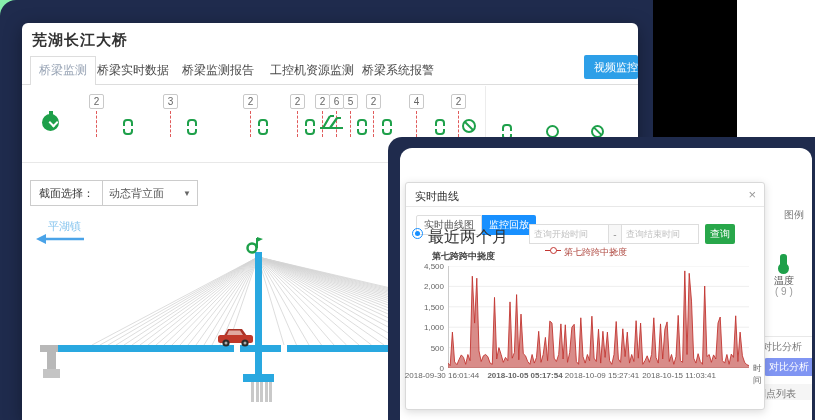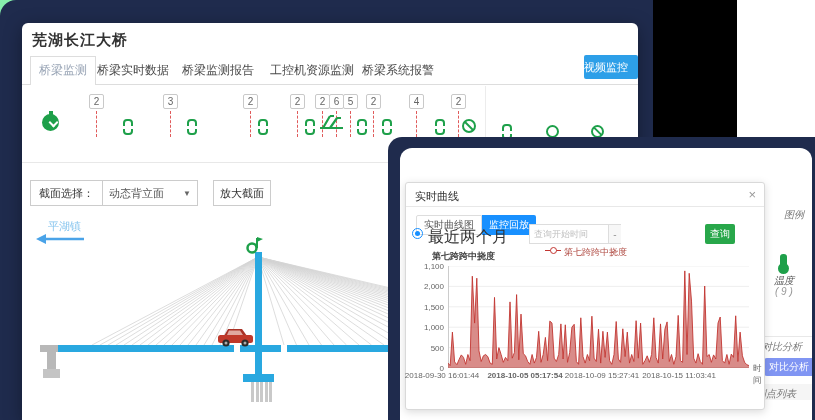--- a/index.html
+++ b/index.html
@@ -13,21 +13,21 @@
 
   
   #cardA { left:22px; top:23px; width:616px; height:397px; background:#fff;
     border-radius:6px 6px 0 0; overflow:hidden; box-shadow:0 4px 18px rgba(0,0,0,.35); }
   #appTitle { left:10px; top:8px; font-size:15px; color:#333; font-weight:bold; letter-spacing:1px; }
   #tabbar { left:0; top:33px; width:616px; height:29px; border-bottom:1px solid #ddd; }
   .tab { position:absolute; top:0; height:28px; line-height:28px; font-size:12px; color:#4a4a4a; white-space:nowrap; cursor:pointer; }
   .tab.active { top:0; height:29px; background:#fff; border:1px solid #ddd; border-bottom:none;
     color:#98a4b5; text-align:center; padding:0 8px; line-height:27px; }
   #videoBtn { left:562px; top:32px; width:54px; height:24px; background:#2d9fe8; color:#fff;
-    font-size:11px; text-align:left; line-height:24px; border-radius:2px; cursor:pointer; }
+    font-size:11px; text-align:right; line-height:24px; border-radius:2px; cursor:pointer; }
 
   
   .count-badge { position:absolute; top:71px; width:15px; height:15px; border:1px solid #c9c9c9;
     background:#fff; border-radius:2px; font-size:10px; color:#666; text-align:center; line-height:13px; }
   .red-dash { position:absolute; top:88px; height:26px; width:0; border-left:1px dashed #e05a5a; }
   .chain-icon { position:absolute; top:96px; width:10px; height:16px; border:2px solid #1ea04a;
     border-radius:4px; }
   .chain-icon::after { content:""; position:absolute; left:-3px; top:5px; width:12px; height:3px; background:#fff; }
   #stopwatch { left:20px; top:91px; width:17px; height:17px; border:3px solid #1ea04a; border-radius:50%;
     background:#1ea04a; }
@@ -68,21 +68,21 @@
   #pierCapL { left:18px; top:322px; width:24px; height:7px; background:#b8b8b8; }
   #pierStemL { left:25px; top:329px; width:9px; height:19px; background:#b8b8b8; }
   #pierBaseL { left:21px; top:346px; width:17px; height:9px; background:#c4c4c4; }
 
   
   #halo { left:388px; top:137px; width:427px; height:283px; background:#1f2b4d; border-radius:14px 14px 0 0; }
   #cardB { left:400px; top:148px; width:412px; height:272px; background:#fff;
     border-radius:12px 12px 0 0; overflow:hidden; }
 
   
-  .sliver-text { position:absolute; font-size:10px; color:#777; white-space:nowrap;font-style:italic; }
+  .sliver-text { position:absolute; font-size:10px; color:#777; white-space:nowrap; }
   #thermo { left:380px; top:106px; width:7px; height:13px; background:#1ea04a; border-radius:3px; }
   #thermo::after { content:""; position:absolute; left:-2px; top:9px; width:11px; height:11px;
     background:#1ea04a; border-radius:50%; }
   .sliver-div { position:absolute; width:60px; border-bottom:1px solid #e8e8e8; }
   #compareBtn { left:364px; top:210px; width:50px; height:18px; background:#8095f3; color:#fff;
     font-size:10px; text-align:center; line-height:18px; border-radius:3px; cursor:pointer; }
   #listStrip { left:352px; top:236px; width:60px; height:16px; background:#f5f5f5; }
 
   
   #modal { left:5px; top:34px; width:360px; height:228px; background:#fff; border:1px solid #d9d9d9;
@@ -181,21 +181,20 @@
 
     <div id="dividerA" class="abs"></div>
 
     <div id="sectionBox" class="abs">
       <div id="sectionLabel">截面选择：</div>
       <div id="sectionSelect">
         <span>动态背立面</span>
         <span class="caret">▼</span>
       </div>
     </div>
-    <div id="zoomBtn" class="abs">放大截面</div>
 
     <div id="directionLabel" class="abs">平湖镇</div>
     <svg class="abs" style="left:14px; top:210px;" width="50" height="12" viewBox="0 0 50 12">
       <line x1="48" y1="6" x2="10" y2="6" stroke="#4aa3e8" stroke-width="2.5"></line>
       <polygon points="10,1 0,6 10,11" fill="#4aa3e8"></polygon>
     </svg>
 
     <svg id="cables" class="abs" style="left:0; top:220px;" width="616" height="110">
         <line x1="236" y1="14" x2="70" y2="102" stroke="#d4d4d4" stroke-width="0.8"></line>
         <line x1="236" y1="14" x2="78" y2="102" stroke="#d4d4d4" stroke-width="0.8"></line>
@@ -296,33 +295,34 @@
       </div>
       <div id="mtab1" class="mtab">实时曲线图</div>
       <div id="mtab2" class="mtab">监控回放</div>
 
       <div id="radioRow">
         <span id="radioDot"></span>
         <span id="radioLabel">最近两个月</span>
       </div>
       <input id="inp1" class="minput" placeholder="查询开始时间" style="">
       <div id="inpSep">-</div>
+      <input id="inp2" class="minput" placeholder="查询结束时间" style="">
       <div id="queryBtn">查询</div>
 
       <div id="chartLegend">
         <span id="legendMarker"></span><span>第七跨跨中挠度</span>
       </div>
       <div id="chartTitle">第七跨跨中挠度</div>
       <div id="yticks">
           <div class="ytick" style="left: 2px; top: 181px;">0</div>
           <div class="ytick" style="left: 2px; top: 160.6px;">500</div>
           <div class="ytick" style="left: 2px; top: 140.2px;">1,000</div>
           <div class="ytick" style="left: 2px; top: 119.8px;">1,500</div>
           <div class="ytick" style="left: 2px; top: 99.4px;">2,000</div>
-          <div class="ytick" style="left: 2px; top: 79px;">1,100</div>
+          <div class="ytick" style="left: 2px; top: 79px;">4,500</div>
         </div>
       <svg id="plot" width="301" height="102" viewBox="0 0 301 102" preserveAspectRatio="none">
           <line x1="0" x2="301" y1="102" y2="102" stroke="#999" stroke-width="0.7"></line>
           <line x1="0" x2="301" y1="81.6" y2="81.6" stroke="#e6e6e6" stroke-width="0.7"></line>
           <line x1="0" x2="301" y1="61.199999999999996" y2="61.199999999999996" stroke="#e6e6e6" stroke-width="0.7"></line>
           <line x1="0" x2="301" y1="40.800000000000004" y2="40.800000000000004" stroke="#e6e6e6" stroke-width="0.7"></line>
           <line x1="0" x2="301" y1="20.39999999999999" y2="20.39999999999999" stroke="#e6e6e6" stroke-width="0.7"></line>
           <line x1="0" x2="301" y1="0" y2="0" stroke="#e6e6e6" stroke-width="0.7"></line>
           <line x1="0.5" x2="0.5" y1="0" y2="102" stroke="#ccc" stroke-width="1"></line>
           <path d="M0,102 L0.0,97.1 L2.2,99.6 L4.4,66.1 L6.6,95.9 L8.9,98.7 L11.1,93.4 L13.3,88.9 L15.5,91.4 L17.7,98.3 L19.9,88.5 L22.1,94.7 L24.3,10.2 L26.6,57.1 L28.8,12.2 L31.0,84.9 L33.2,95.5 L35.4,89.8 L37.6,88.5 L39.8,90.6 L42.1,97.1 L44.3,98.3 L46.5,31.4 L48.7,93.0 L50.9,81.6 L53.1,88.5 L55.3,96.3 L57.5,91.4 L59.8,94.7 L62.0,35.9 L64.2,92.2 L66.4,86.5 L68.6,28.6 L70.8,93.8 L73.0,48.1 L75.3,87.7 L77.5,89.8 L79.7,95.5 L81.9,98.3 L84.1,88.5 L86.3,97.1 L88.5,91.4 L90.7,65.3 L93.0,96.3 L95.2,88.5 L97.4,71.4 L99.6,94.7 L101.8,55.1 L104.0,57.1 L106.2,92.2 L108.4,95.5 L110.7,88.5 L112.9,57.9 L115.1,93.0 L117.3,58.8 L119.5,96.3 L121.7,86.5 L123.9,61.2 L126.2,58.3 L128.4,95.5 L130.6,98.3 L132.8,51.8 L135.0,90.6 L137.2,97.1 L139.4,88.5 L141.6,94.7 L143.9,50.2 L146.1,92.2 L148.3,95.5 L150.5,63.2 L152.7,97.1 L154.9,65.3 L157.1,91.4 L159.4,66.1 L161.6,94.7 L163.8,98.3 L166.0,88.5 L168.2,55.5 L170.4,93.0 L172.6,96.3 L174.8,62.8 L177.1,90.6 L179.3,66.1 L181.5,97.1 L183.7,88.5 L185.9,95.5 L188.1,54.7 L190.3,92.2 L192.6,57.1 L194.8,98.3 L197.0,94.7 L199.2,89.8 L201.4,96.3 L203.6,88.5 L205.8,51.8 L208.0,91.4 L210.3,97.1 L212.5,57.9 L214.7,93.0 L216.9,63.2 L219.1,55.9 L221.3,95.5 L223.5,88.5 L225.8,98.3 L228.0,90.6 L230.2,49.4 L232.4,94.7 L234.6,96.3 L236.8,4.9 L239.0,88.5 L241.2,7.3 L243.5,35.1 L245.7,92.2 L247.9,97.1 L250.1,87.7 L252.3,95.5 L254.5,98.3 L256.7,20.0 L258.9,90.6 L261.2,88.5 L263.4,96.3 L265.6,88.9 L267.8,93.0 L270.0,57.1 L272.2,51.0 L274.4,94.7 L276.7,97.1 L278.9,88.5 L281.1,98.3 L283.3,88.1 L285.5,91.4 L287.7,49.8 L289.9,95.5 L292.1,66.1 L294.4,89.8 L296.6,96.3 L298.8,98.7 L301.0,99.6 L301,102 Z" fill="rgba(185,45,40,0.55)"></path>

